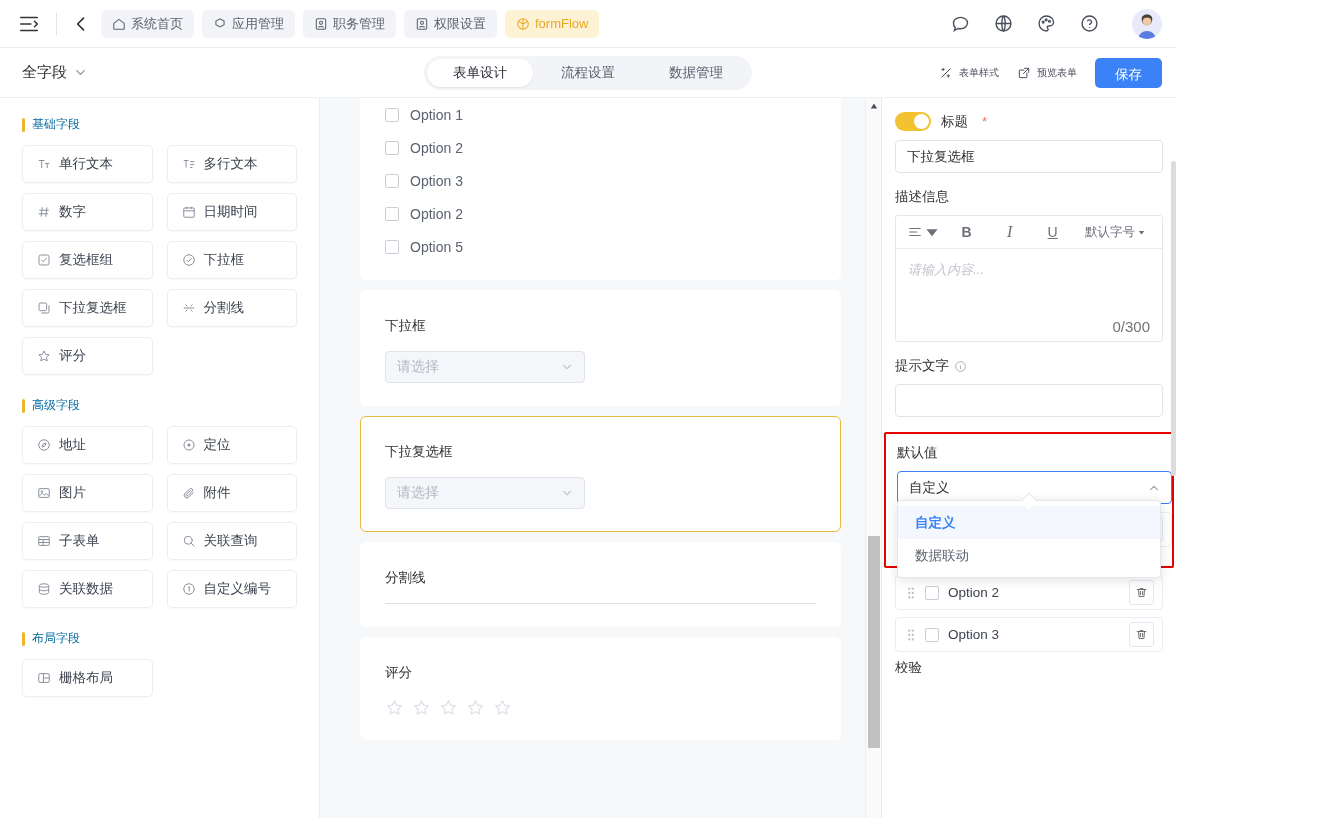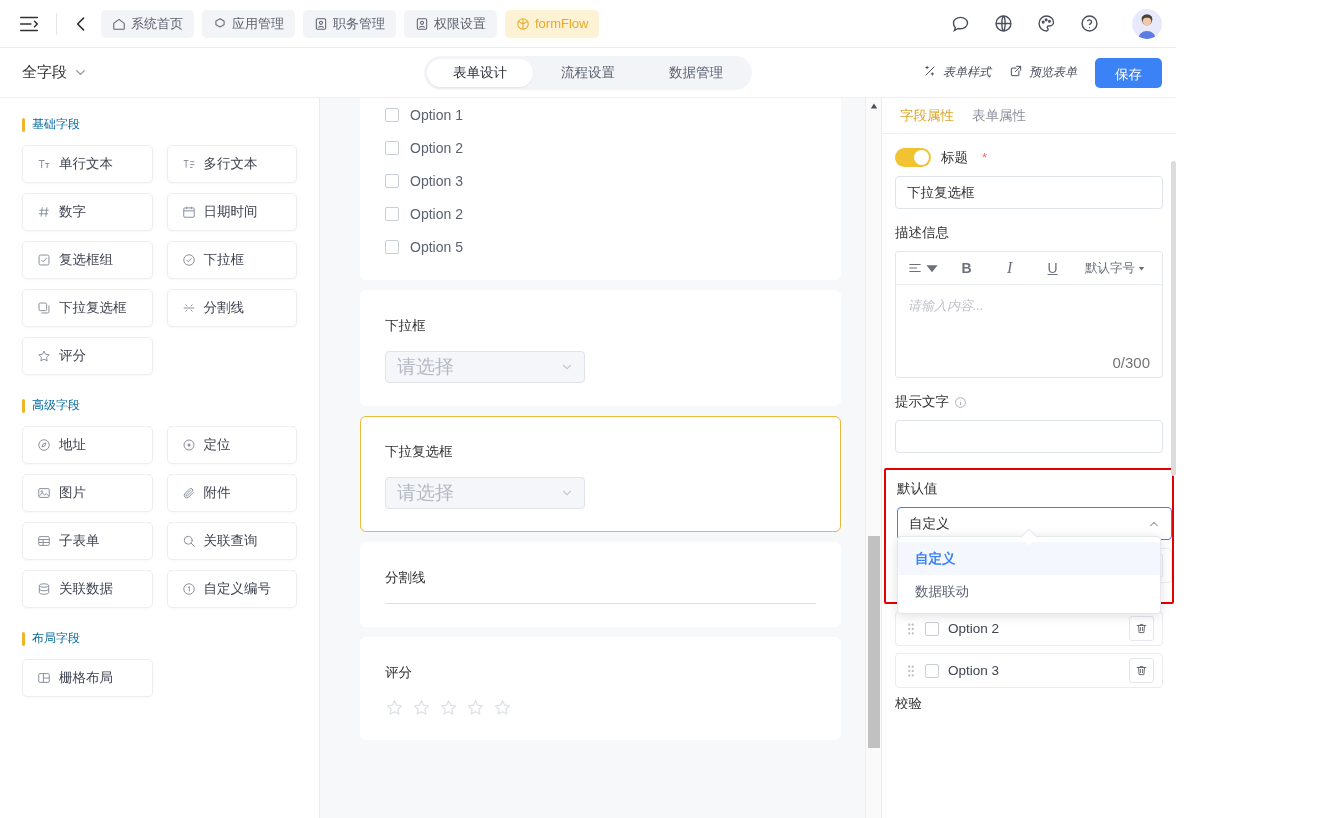--- a/index.html
+++ b/index.html
@@ -50,21 +50,21 @@
   .segmented {
     position: absolute; left: 50%; transform: translateX(-50%);
     display: flex; background: #f2f4f7; border-radius: 17px; padding: 3px; gap: 2px; justify-content: flex-end;
   }
   .seg {
     padding: 0 26px; height: 28px; line-height: 28px; border-radius: 15px;
     font-size: 13.5px; color: #5b6270; cursor: pointer; white-space: nowrap;
   }
   .seg.active { background: #fff; color: #2b2f38; font-weight: 500; box-shadow: 0 1px 2px rgba(0,0,0,.07); }
   .toolbar-right { margin-left: auto; display: flex; align-items: center; gap: 18px; }
-  .tool-link { display: flex; align-items: flex-start; gap: 6px; font-size: 12px; color: #4a4f5c; cursor: pointer; white-space: nowrap; font-style: italic; }
+  .tool-link { display: flex; align-items: center; gap: 6px; font-size: 10px; color: #4a4f5c; cursor: pointer; white-space: nowrap; }
   .tool-link svg { width: 14px; height: 14px; }
   .btn-save {
     background: #3b82f6; color: #fff; border: none; border-radius: 5px;
     height: 30px; padding: 8px 20px; font-size: 13.5px; cursor: pointer;
     font-family: inherit;
   }
 
   
   .body { flex: 1 1 auto; display: flex; min-height: 0; background: #fff; }
 
@@ -109,21 +109,21 @@
   .fcard-label { font-size: 13.5px; color: #303133; margin-bottom: 16px; }
   .chk-row { display: flex; align-items: center; gap: 11px; margin-bottom: 17px; }
   .chk-box {
     width: 14px; height: 14px; border: 1px solid #c8cdd6; border-radius: 2px;
     background: #fff; flex: 0 0 auto;
   }
   .chk-label { font-size: 14px; color: #5b6270; }
   .fake-select {
     width: 200px; height: 32px; border: 1px solid #dfe3ea; border-radius: 4px;
     background: #f4f6f9; display: flex; align-items: center; justify-content: space-between;
-    padding: 0 11px; font-size: 19px; color: #b4bac4; text-align: right;
+    padding: 0 11px; font-size: 14px; color: #b4bac4; text-align: right;
   }
   .fake-select svg { width: 12px; height: 12px; color: #c2c7d0; }
   .divider-line { height: 1px; background: #dcdfe6; margin-top: 4px; }
   .stars { display: flex; gap: 8px; }
   .stars svg { width: 19px; height: 19px; color: #dcdfe6; }
 
   
   .cscroll {
     position: absolute; top: 0; right: 0; bottom: 0; width: 16px;
     background: #fafafa; border-left: 1px solid #eee;
@@ -573,24 +573,20 @@
               <path d="M5 2l4 6H1z"></path>
             </svg>
         </div>
         <div class="cscroll-track">
           <div class="cscroll-thumb"></div>
         </div>
       </div>
     </div>
 
     <div class="props">
-      <div class="props-tabs">
-        <div class="ptab active">字段属性</div>
-        <div class="ptab">表单属性</div>
-      </div>
 
       <div class="props-body">
 
         <div class="prow">
           <div class="prow-head">
             <div class="toggle"></div>
             <span class="plabel">标题</span>
             <span class="req">*</span>
           </div>
           <input class="pinput" value="下拉复选框" style="">

